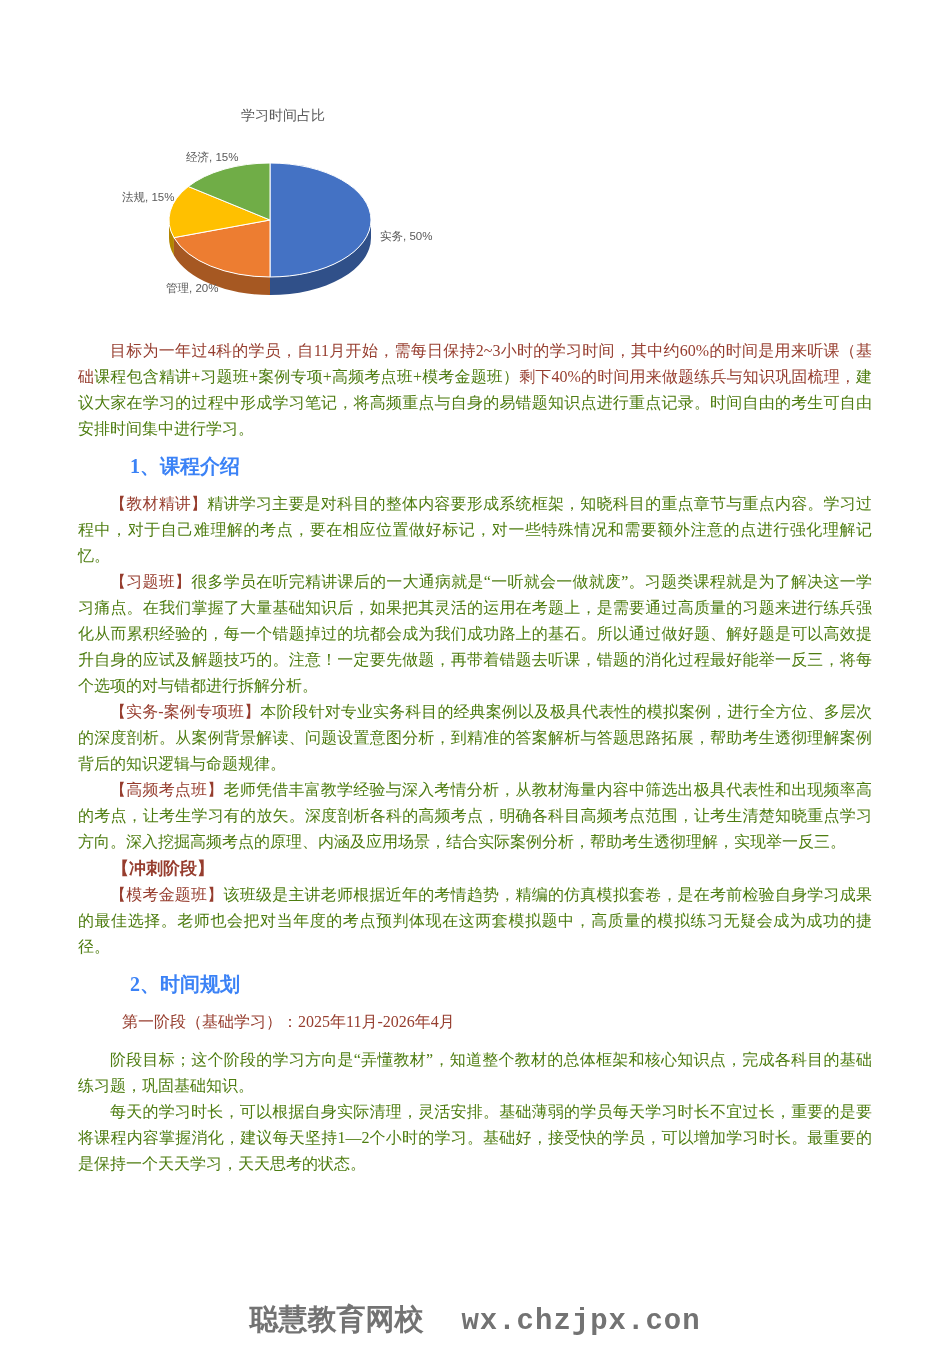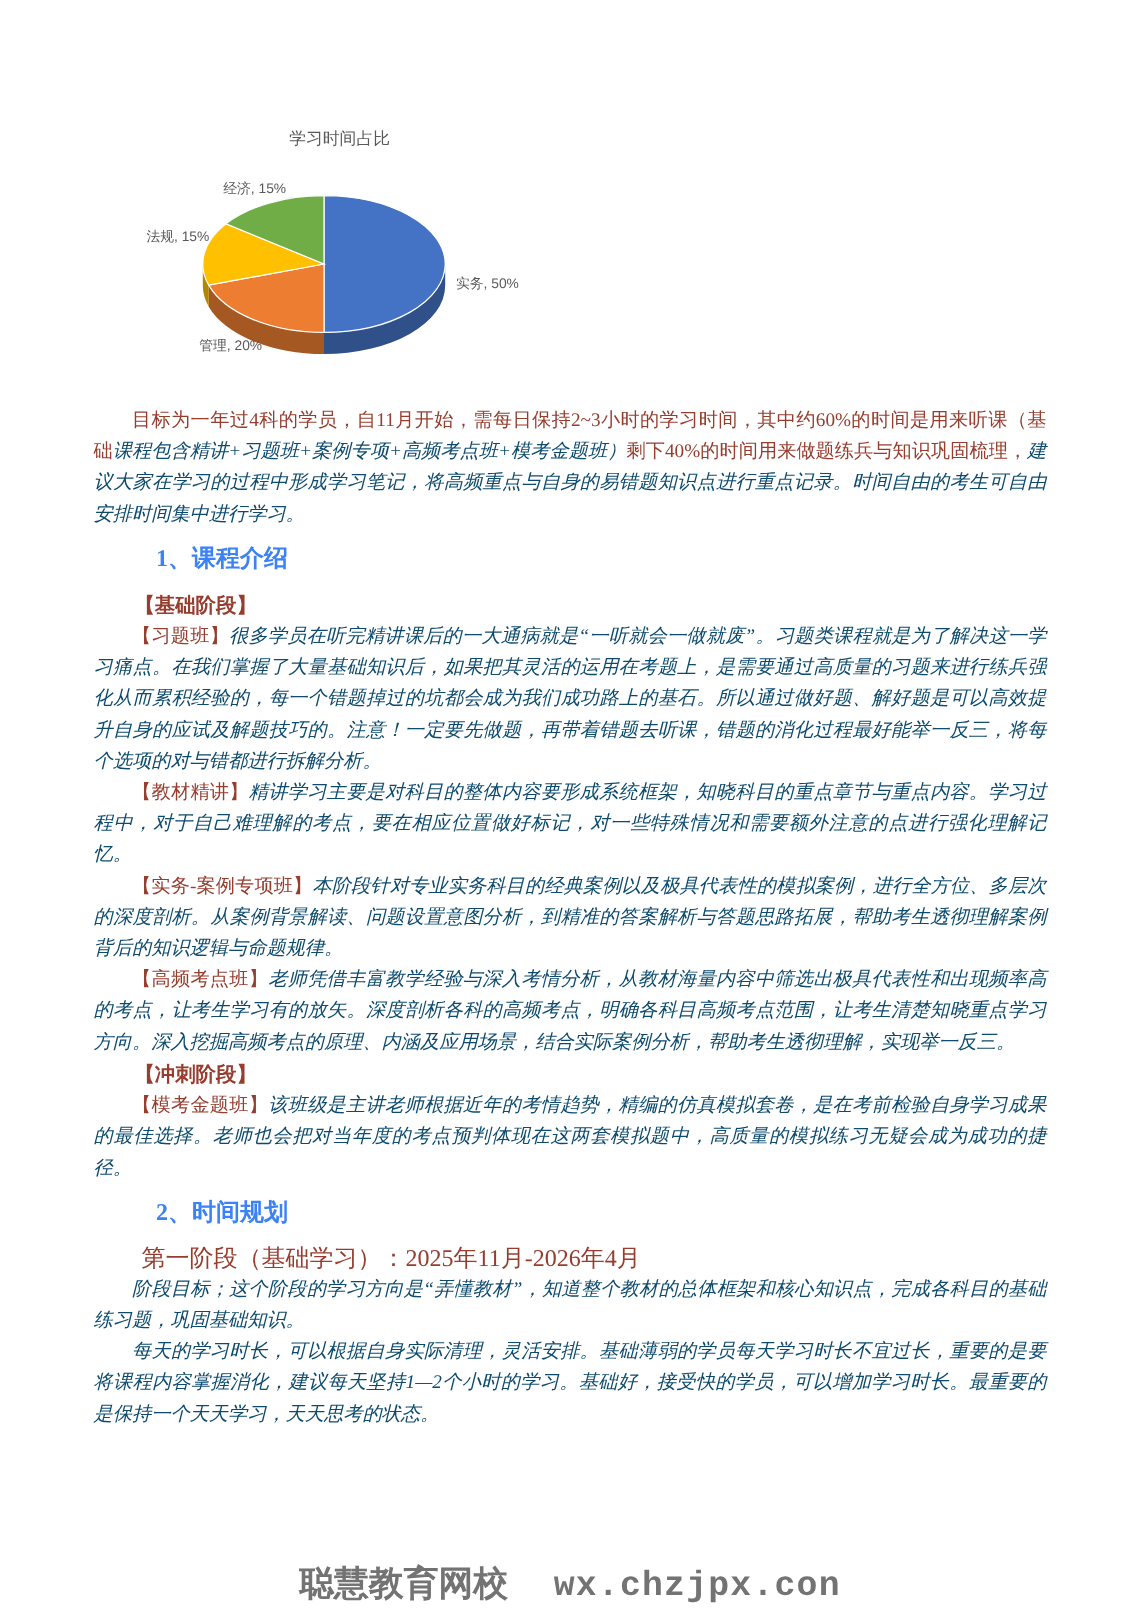--- a/index.html
+++ b/index.html
@@ -16,23 +16,23 @@
   }
   .chart-svg{display:block;}
   
   .doc{
     position:absolute;left:78px;top:338px;width:794px;
     font-size:16px;line-height:26px;color:#1c1c1c;text-align:justify;
   }
   .p{margin:0;text-indent:2em;}
   .h1{margin:12px;text-indent:2em;color:#3b82f6;font-weight:bold;font-size:20px;line-height:25px;}
   .h2{margin:0;text-indent:2em;color:#963d2e;font-weight:bold;font-size:17px;line-height:27px;}
-  .sub{margin:0;text-indent:2em;color:#963d2e;font-size:20px;line-height:26px;}
+  .sub{margin:12px;text-indent:2em;color:#963d2e;font-size:16px;line-height:26px;}
   .red{color:#963d2e;}
-  .blk{color:#0c4a6e;font-style:italic;}
+  .blk{color:#4d7c0f;}
   
   .footer{
     position:absolute;left:0;top:1300px;width:950px;text-align:center;
     color:#737373;font-size:29px;font-weight:bold;white-space:nowrap;
     font-family:Liberation Mono, monospace;
   }
   .footer .contact{margin-left:38px;letter-spacing:1px;}
 </style>
 </head>
 <body>
@@ -53,25 +53,24 @@
       <text x="68" y="33" fill="#595959" font-size="11.5" font-family="&quot;Liberation Sans&quot;,&quot;DejaVu Sans&quot;,sans-serif">经济, 15%</text>
     </svg>
 </div>
 
 <div class="doc">
 
   <p class="p"><span class="red">目标为一年过4科的学员，自11月开始，需每日保持2~3小时的学习时间，其中约60%的时间是用来听课（基础</span><span class="blk">课程包含精讲+习题班+案例专项+高频考点班+模考金题班）</span><span class="red">剩下40%的时间用来做题练兵与知识巩固梳理，</span><span class="blk">建议大家在学习的过程中形成学习笔记，将高频重点与自身的易错题知识点进行重点记录。时间自由的考生可自由安排时间集中进行学习。</span></p>
 
   <p class="h1">1、课程介绍</p>
 
-  <p class="h2">【基础阶段】</p>
+
+  <p class="p"><span class="red">【教材精讲】</span><span class="blk">精讲学习主要是对科目的整体内容要形成系统框架，知晓科目的重点章节与重点内容。学习过程中，对于自己难理解的考点，要在相应位置做好标记，对一些特殊情况和需要额外注意的点进行强化理解记忆。</span></p>
 
   <p class="p"><span class="red">【习题班】</span><span class="blk">很多学员在听完精讲课后的一大通病就是“一听就会一做就废”。习题类课程就是为了解决这一学习痛点。在我们掌握了大量基础知识后，如果把其灵活的运用在考题上，是需要通过高质量的习题来进行练兵强化从而累积经验的，每一个错题掉过的坑都会成为我们成功路上的基石。所以通过做好题、解好题是可以高效提升自身的应试及解题技巧的。注意！一定要先做题，再带着错题去听课，错题的消化过程最好能举一反三，将每个选项的对与错都进行拆解分析。</span></p>
-
-  <p class="p"><span class="red">【教材精讲】</span><span class="blk">精讲学习主要是对科目的整体内容要形成系统框架，知晓科目的重点章节与重点内容。学习过程中，对于自己难理解的考点，要在相应位置做好标记，对一些特殊情况和需要额外注意的点进行强化理解记忆。</span></p>
 
 
   <p class="p"><span class="red">【实务-案例专项班】</span><span class="blk">本阶段针对专业实务科目的经典案例以及极具代表性的模拟案例，进行全方位、多层次的深度剖析。从案例背景解读、问题设置意图分析，到精准的答案解析与答题思路拓展，帮助考生透彻理解案例背后的知识逻辑与命题规律。</span></p>
 
   <p class="p"><span class="red">【高频考点班】</span><span class="blk">老师凭借丰富教学经验与深入考情分析，从教材海量内容中筛选出极具代表性和出现频率高的考点，让考生学习有的放矢。深度剖析各科的高频考点，明确各科目高频考点范围，让考生清楚知晓重点学习方向。深入挖掘高频考点的原理、内涵及应用场景，结合实际案例分析，帮助考生透彻理解，实现举一反三。</span></p>
 
   <p class="h2">【冲刺阶段】</p>
 
   <p class="p"><span class="red">【模考金题班】</span><span class="blk">该班级是主讲老师根据近年的考情趋势，精编的仿真模拟套卷，是在考前检验自身学习成果的最佳选择。老师也会把对当年度的考点预判体现在这两套模拟题中，高质量的模拟练习无疑会成为成功的捷径。</span></p>
 

